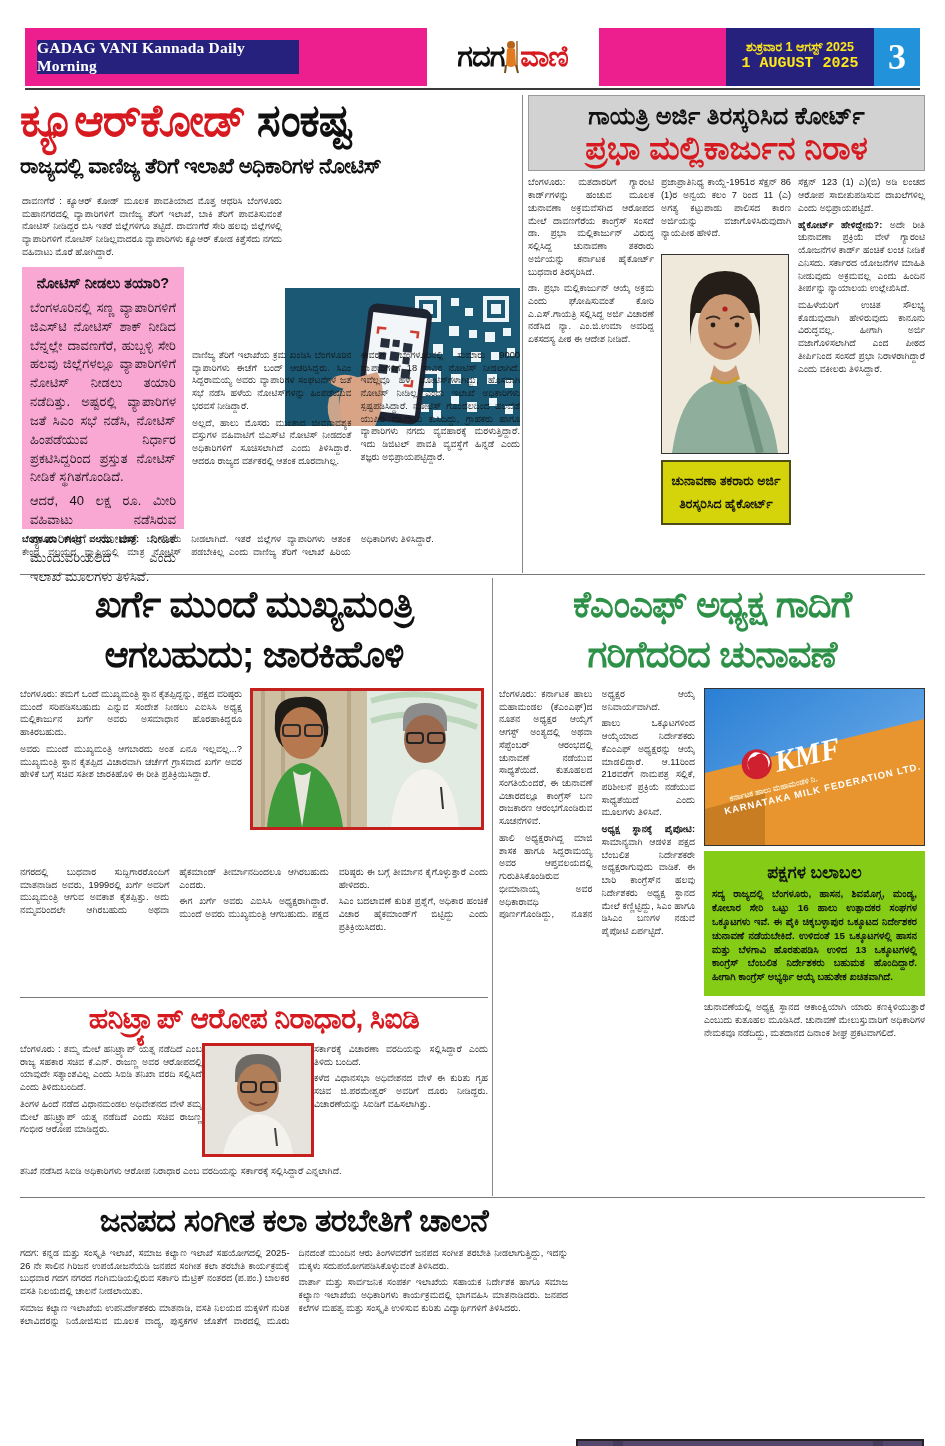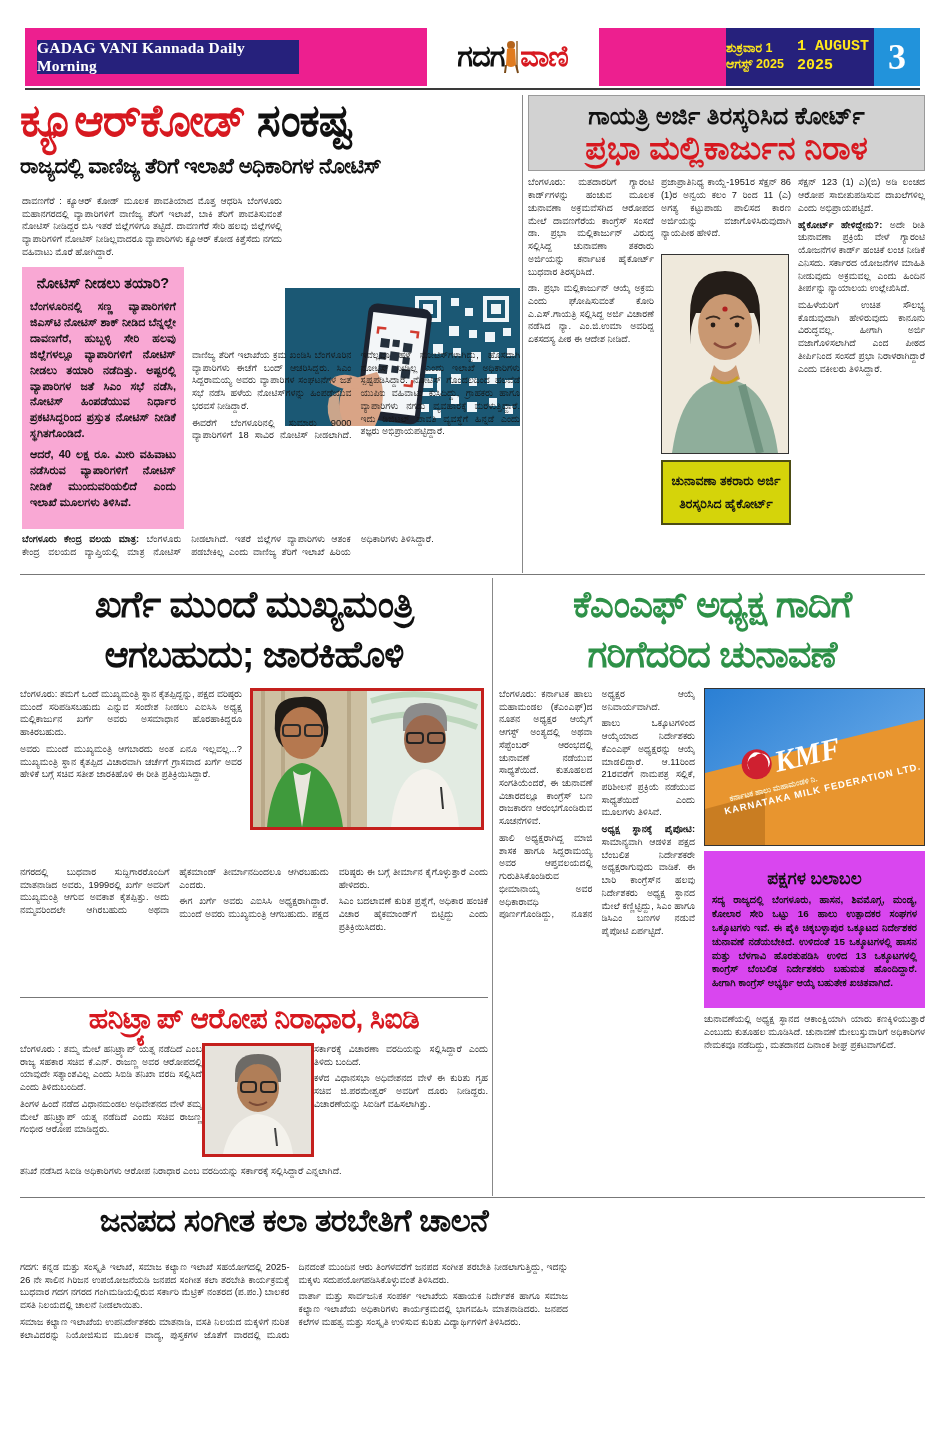--- a/index.html
+++ b/index.html
@@ -9,53 +9,53 @@
   .abs{position:absolute}
   
   .mast{left:25px;top:28px;width:895px;height:58px;background:#ED1F8F;display:flex;align-items:center}
   .mast-banner{margin-left:12px;width:262px;height:34px;background:#26217C;color:#fff;
         display:flex;align-items:center;justify-content:center;
         font-family:"Liberation Serif",serif;font-weight:bold;font-size:15.5px;letter-spacing:.2px}
   .mast-spacer{flex:1}
   .logo-panel{width:172px;height:58px;background:#ffffff;display:flex;align-items:center;justify-content:center;}
   .logo-black{font-size:29px;font-weight:bold;color:#111;letter-spacing:-1px}
   .logo-red{font-size:29px;font-weight:bold;color:#D71920;letter-spacing:-1px}
-  .date-panel{width:148px;height:58px;background:#26217C;color:#FFE81A;display:flex;flex-direction:row;
+  .date-panel{width:148px;height:58px;background:#26217C;color:#FFE81A;display:flex;flex-direction:column;
         align-items:center;justify-content:center;line-height:1.25}
   .date-kn{font-size:12.5px;font-weight:bold}
   .date-en{font-size:15px;font-weight:bold;font-family:Liberation Mono, monospace}
   .page-box{width:46px;height:58px;background:#2293DB;color:#fff;display:flex;align-items:center;justify-content:center;
         font-size:36px;font-weight:bold;font-family:"Liberation Serif",serif}
   .rule{background:#3a3a3a}
   
   .bt{font-size:9.3px;line-height:1.37;text-align:justify;color:#141414}
   .bt p{margin:0 0 4px}
   .cols2{column-count:2;column-gap:9px}
   .cols3{column-count:3;column-gap:10px}
   .lead{font-weight:bold}
   
   .hl-red{color:#D71920}
   .hl-main{font-size:45px;font-weight:bold;letter-spacing:-1px;white-space:nowrap}
   .hl-sub{font-size:21px;font-weight:bold;letter-spacing:-.5px;white-space:nowrap}
   .notice-box{background:#f9a8d4;padding:7px 8px}
   .notice-title{font-size:14.5px;font-weight:bold;text-align:center;margin-bottom:6px;line-height:1.3}
-  .notice-text{font-size:11px;font-weight:bold;line-height:1.45;text-align:justify}
+  .notice-text{font-size:13px;font-weight:normal;line-height:1.45;text-align:justify}
   .notice-text p{margin-bottom:5px}
   
   .gray-head{background:#D2D2D2;border:1px solid #9a9a9a;text-align:center;padding:6px 2px 4px}
   .gh-top{font-size:24px;font-weight:bold;color:#111;line-height:1.15;white-space:nowrap}
   .gh-red{font-size:32px;font-weight:bold;color:#D71920;line-height:1.15;white-space:nowrap}
   .caption-box{background:#D5D40A;border:2px solid #4c4c14;padding:8px 4px;text-align:center;
         font-size:12.5px;font-weight:bold;line-height:1.8}
   
   .hl-black2{font-size:37px;font-weight:bold;text-align:center;line-height:1.35;letter-spacing:-1px}
   .hl-green2{font-size:37px;font-weight:bold;text-align:center;line-height:1.35;color:#2E9148;letter-spacing:-1px}
   .hl-red2{font-size:28px;font-weight:bold;color:#D71920;text-align:center;letter-spacing:-.5px;white-space:nowrap}
   .hl-bottom{font-size:31px;font-weight:bold;letter-spacing:-.5px;text-align:center;white-space:nowrap}
-  .strength-box{background:#d946ef;padding:18px 8px}
+  .strength-box{background:#84cc16;padding:12px 8px}
   .strength-title{font-size:17px;font-weight:bold;text-align:center;margin-bottom:4px}
   .strength-text{font-size:9.8px;font-weight:bold;line-height:1.42;text-align:justify}
   .ph{position:relative;overflow:hidden}
   .redframe{border:3px solid #C4201D}
   svg{display:block}
 </style>
 </head>
 <body>
 
 <div class="page">
@@ -167,20 +167,21 @@
     <div class="abs notice-box" style="left:2px;top:172px;width:162px;height:262px">
       <div class="notice-title">ನೋಟಿಸ್ ನೀಡಲು ತಯಾರಿ?</div>
       <div class="notice-text">
         <p>ಬೆಂಗಳೂರಿನಲ್ಲಿ ಸಣ್ಣ ವ್ಯಾಪಾರಿಗಳಿಗೆ ಜಿಎಸ್‌ಟಿ ನೋಟಿಸ್ ಶಾಕ್ ನೀಡಿದ ಬೆನ್ನಲ್ಲೇ ದಾವಣಗೆರೆ, ಹುಬ್ಬಳ್ಳಿ ಸೇರಿ ಹಲವು ಜಿಲ್ಲೆಗಳಲ್ಲೂ ವ್ಯಾಪಾರಿಗಳಿಗೆ ನೋಟಿಸ್ ನೀಡಲು ತಯಾರಿ ನಡೆದಿತ್ತು. ಅಷ್ಟರಲ್ಲಿ ವ್ಯಾಪಾರಿಗಳ ಜತೆ ಸಿಎಂ ಸಭೆ ನಡೆಸಿ, ನೋಟಿಸ್ ಹಿಂಪಡೆಯುವ ನಿರ್ಧಾರ ಪ್ರಕಟಿಸಿದ್ದರಿಂದ ಪ್ರಸ್ತುತ ನೋಟಿಸ್ ನೀಡಿಕೆ ಸ್ಥಗಿತಗೊಂಡಿದೆ.</p>
         <p>ಆದರೆ, 40 ಲಕ್ಷ ರೂ. ಮೀರಿ ವಹಿವಾಟು ನಡೆಸಿರುವ ವ್ಯಾಪಾರಿಗಳಿಗೆ ನೋಟಿಸ್ ನೀಡಿಕೆ ಮುಂದುವರಿಯಲಿದೆ ಎಂದು ಇಲಾಖೆ ಮೂಲಗಳು ತಿಳಿಸಿವೆ.</p>
       </div>
     </div>
 
     <div class="abs bt cols2" style="left:172px;top:254px;width:328px;height:180px;overflow:hidden">
       <p>ವಾಣಿಜ್ಯ ತೆರಿಗೆ ಇಲಾಖೆಯ ಕ್ರಮ ಖಂಡಿಸಿ ಬೆಂಗಳೂರಿನ ವ್ಯಾಪಾರಿಗಳು ಈಚೆಗೆ ಬಂದ್ ಆಚರಿಸಿದ್ದರು. ಸಿಎಂ ಸಿದ್ದರಾಮಯ್ಯ ಅವರು ವ್ಯಾಪಾರಿಗಳ ಸಂಘಟನೆಗಳ ಜತೆ ಸಭೆ ನಡೆಸಿ ಹಳೆಯ ನೋಟಿಸ್‌ಗಳನ್ನು ಹಿಂಪಡೆಯುವ ಭರವಸೆ ನೀಡಿದ್ದಾರೆ.</p>
+      <p>ಅಲ್ಲದೆ, ಹಾಲು ಮೊಸರು ಮುಂತಾದ ಜೀವನಾವಶ್ಯಕ ವಸ್ತುಗಳ ವಹಿವಾಟಿಗೆ ಜಿಎಸ್‌ಟಿ ನೋಟಿಸ್ ನೀಡದಂತೆ ಅಧಿಕಾರಿಗಳಿಗೆ ಸೂಚಿಸಲಾಗಿದೆ ಎಂದು ತಿಳಿಸಿದ್ದಾರೆ. ಆದರೂ ರಾಜ್ಯದ ವರ್ತಕರಲ್ಲಿ ಆತಂಕ ದೂರವಾಗಿಲ್ಲ.</p>
       <p>ಈವರೆಗೆ ಬೆಂಗಳೂರಿನಲ್ಲಿ ಸುಮಾರು 9000 ವ್ಯಾಪಾರಿಗಳಿಗೆ 18 ಸಾವಿರ ನೋಟಿಸ್ ನೀಡಲಾಗಿದೆ. ಇವೆಲ್ಲವೂ ಹಳೆ ನೋಟಿಸ್‌ಗಳಾಗಿದ್ದು, ಹೊಸದಾಗಿ ನೋಟಿಸ್ ನೀಡಿಲ್ಲ ಎಂದು ಇಲಾಖೆ ಅಧಿಕಾರಿಗಳು ಸ್ಪಷ್ಟಪಡಿಸಿದ್ದಾರೆ. ನೋಟಿಸ್ ಗೊಂದಲದಿಂದ ಹಲವೆಡೆ ಯುಪಿಐ ವಹಿವಾಟು ಕುಸಿದಿದ್ದು, ಗ್ರಾಹಕರು ಹಾಗೂ ವ್ಯಾಪಾರಿಗಳು ನಗದು ವ್ಯವಹಾರಕ್ಕೆ ಮರಳುತ್ತಿದ್ದಾರೆ. ಇದು ಡಿಜಿಟಲ್ ಪಾವತಿ ವ್ಯವಸ್ಥೆಗೆ ಹಿನ್ನಡೆ ಎಂದು ತಜ್ಞರು ಅಭಿಪ್ರಾಯಪಟ್ಟಿದ್ದಾರೆ.</p>
     </div>
 
     <div class="abs bt cols3" style="left:2px;top:438px;width:498px;height:38px;overflow:hidden">
       <p>
         <span class="lead">ಬೆಂಗಳೂರು ಕೇಂದ್ರ ವಲಯ ಮಾತ್ರ:</span>
         <span>ಬೆಂಗಳೂರು ಕೇಂದ್ರ ವಲಯದ ವ್ಯಾಪ್ತಿಯಲ್ಲಿ ಮಾತ್ರ ನೋಟಿಸ್ ನೀಡಲಾಗಿದೆ. ಇತರೆ ಜಿಲ್ಲೆಗಳ ವ್ಯಾಪಾರಿಗಳು ಆತಂಕ ಪಡಬೇಕಿಲ್ಲ ಎಂದು ವಾಣಿಜ್ಯ ತೆರಿಗೆ ಇಲಾಖೆ ಹಿರಿಯ ಅಧಿಕಾರಿಗಳು ತಿಳಿಸಿದ್ದಾರೆ.</span>
       </p>
     </div>
   </div>
@@ -350,21 +351,21 @@
           <p>ಚುನಾವಣೆಯಲ್ಲಿ ಅಧ್ಯಕ್ಷ ಸ್ಥಾನದ ಆಕಾಂಕ್ಷಿಯಾಗಿ ಯಾರು ಕಣಕ್ಕಿಳಿಯುತ್ತಾರೆ ಎಂಬುದು ಕುತೂಹಲ ಮೂಡಿಸಿದೆ. ಚುನಾವಣೆ ಮೇಲುಸ್ತುವಾರಿಗೆ ಅಧಿಕಾರಿಗಳ ನೇಮಕವೂ ನಡೆದಿದ್ದು, ಮತದಾನದ ದಿನಾಂಕ ಶೀಘ್ರ ಪ್ರಕಟವಾಗಲಿದೆ.</p>
         </div>
       </div>
     </div>
   </div>
 
   <div class="abs rule" style="left:20px;top:1197px;width:905px;height:1px;background:#777"></div>
 
   <div class="abs" style="left:20px;top:1203px;width:905px;height:240px">
     <div class="hl-bottom" style="width:548px">ಜನಪದ ಸಂಗೀತ ಕಲಾ ತರಬೇತಿಗೆ ಚಾಲನೆ</div>
-    <div class="bt cols2" style="width:548px;margin-top:22px;height:186px;overflow:hidden">
+    <div class="bt cols2" style="width:548px;margin-top:8px;height:186px;overflow:hidden">
       <p>ಗದಗ: ಕನ್ನಡ ಮತ್ತು ಸಂಸ್ಕೃತಿ ಇಲಾಖೆ, ಸಮಾಜ ಕಲ್ಯಾಣ ಇಲಾಖೆ ಸಹಯೋಗದಲ್ಲಿ 2025-26 ನೇ ಸಾಲಿನ ಗಿರಿಜನ ಉಪಯೋಜನೆಯಡಿ ಜನಪದ ಸಂಗೀತ ಕಲಾ ತರಬೇತಿ ಕಾರ್ಯಕ್ರಮಕ್ಕೆ ಬುಧವಾರ ಗದಗ ನಗರದ ಗಂಗಿಮಡಿಯಲ್ಲಿರುವ ಸರ್ಕಾರಿ ಮೆಟ್ರಿಕ್ ನಂತರದ (ಪ.ಪಂ.) ಬಾಲಕರ ವಸತಿ ನಿಲಯದಲ್ಲಿ ಚಾಲನೆ ನೀಡಲಾಯಿತು.</p>
       <p>ಸಮಾಜ ಕಲ್ಯಾಣ ಇಲಾಖೆಯ ಉಪನಿರ್ದೇಶಕರು ಮಾತನಾಡಿ, ವಸತಿ ನಿಲಯದ ಮಕ್ಕಳಿಗೆ ನುರಿತ ಕಲಾವಿದರನ್ನು ನಿಯೋಜಿಸುವ ಮೂಲಕ ವಾದ್ಯ, ಪುಸ್ತಕಗಳ ಜೊತೆಗೆ ವಾರದಲ್ಲಿ ಮೂರು ದಿನದಂತೆ ಮುಂದಿನ ಆರು ತಿಂಗಳವರೆಗೆ ಜನಪದ ಸಂಗೀತ ತರಬೇತಿ ನೀಡಲಾಗುತ್ತಿದ್ದು, ಇದನ್ನು ಮಕ್ಕಳು ಸದುಪಯೋಗಪಡಿಸಿಕೊಳ್ಳುವಂತೆ ತಿಳಿಸಿದರು.</p>
       <p>ವಾರ್ತಾ ಮತ್ತು ಸಾರ್ವಜನಿಕ ಸಂಪರ್ಕ ಇಲಾಖೆಯ ಸಹಾಯಕ ನಿರ್ದೇಶಕ ಹಾಗೂ ಸಮಾಜ ಕಲ್ಯಾಣ ಇಲಾಖೆಯ ಅಧಿಕಾರಿಗಳು ಕಾರ್ಯಕ್ರಮದಲ್ಲಿ ಭಾಗವಹಿಸಿ ಮಾತನಾಡಿದರು. ಜನಪದ ಕಲೆಗಳ ಮಹತ್ವ ಮತ್ತು ಸಂಸ್ಕೃತಿ ಉಳಿಸುವ ಕುರಿತು ವಿದ್ಯಾರ್ಥಿಗಳಿಗೆ ತಿಳಿಸಿದರು.</p>
     </div>
 
     <div class="abs ph" style="left:556px;top:6px;width:348px;height:230px;border:2px solid #222">
       <svg width="344" height="226" viewBox="0 0 344 226">
         <rect width="344" height="226" fill="#54476b"></rect>
         <path d="M40,0 V226 M300,0 V226" stroke="#473b5c" stroke-width="10"></path>
 

